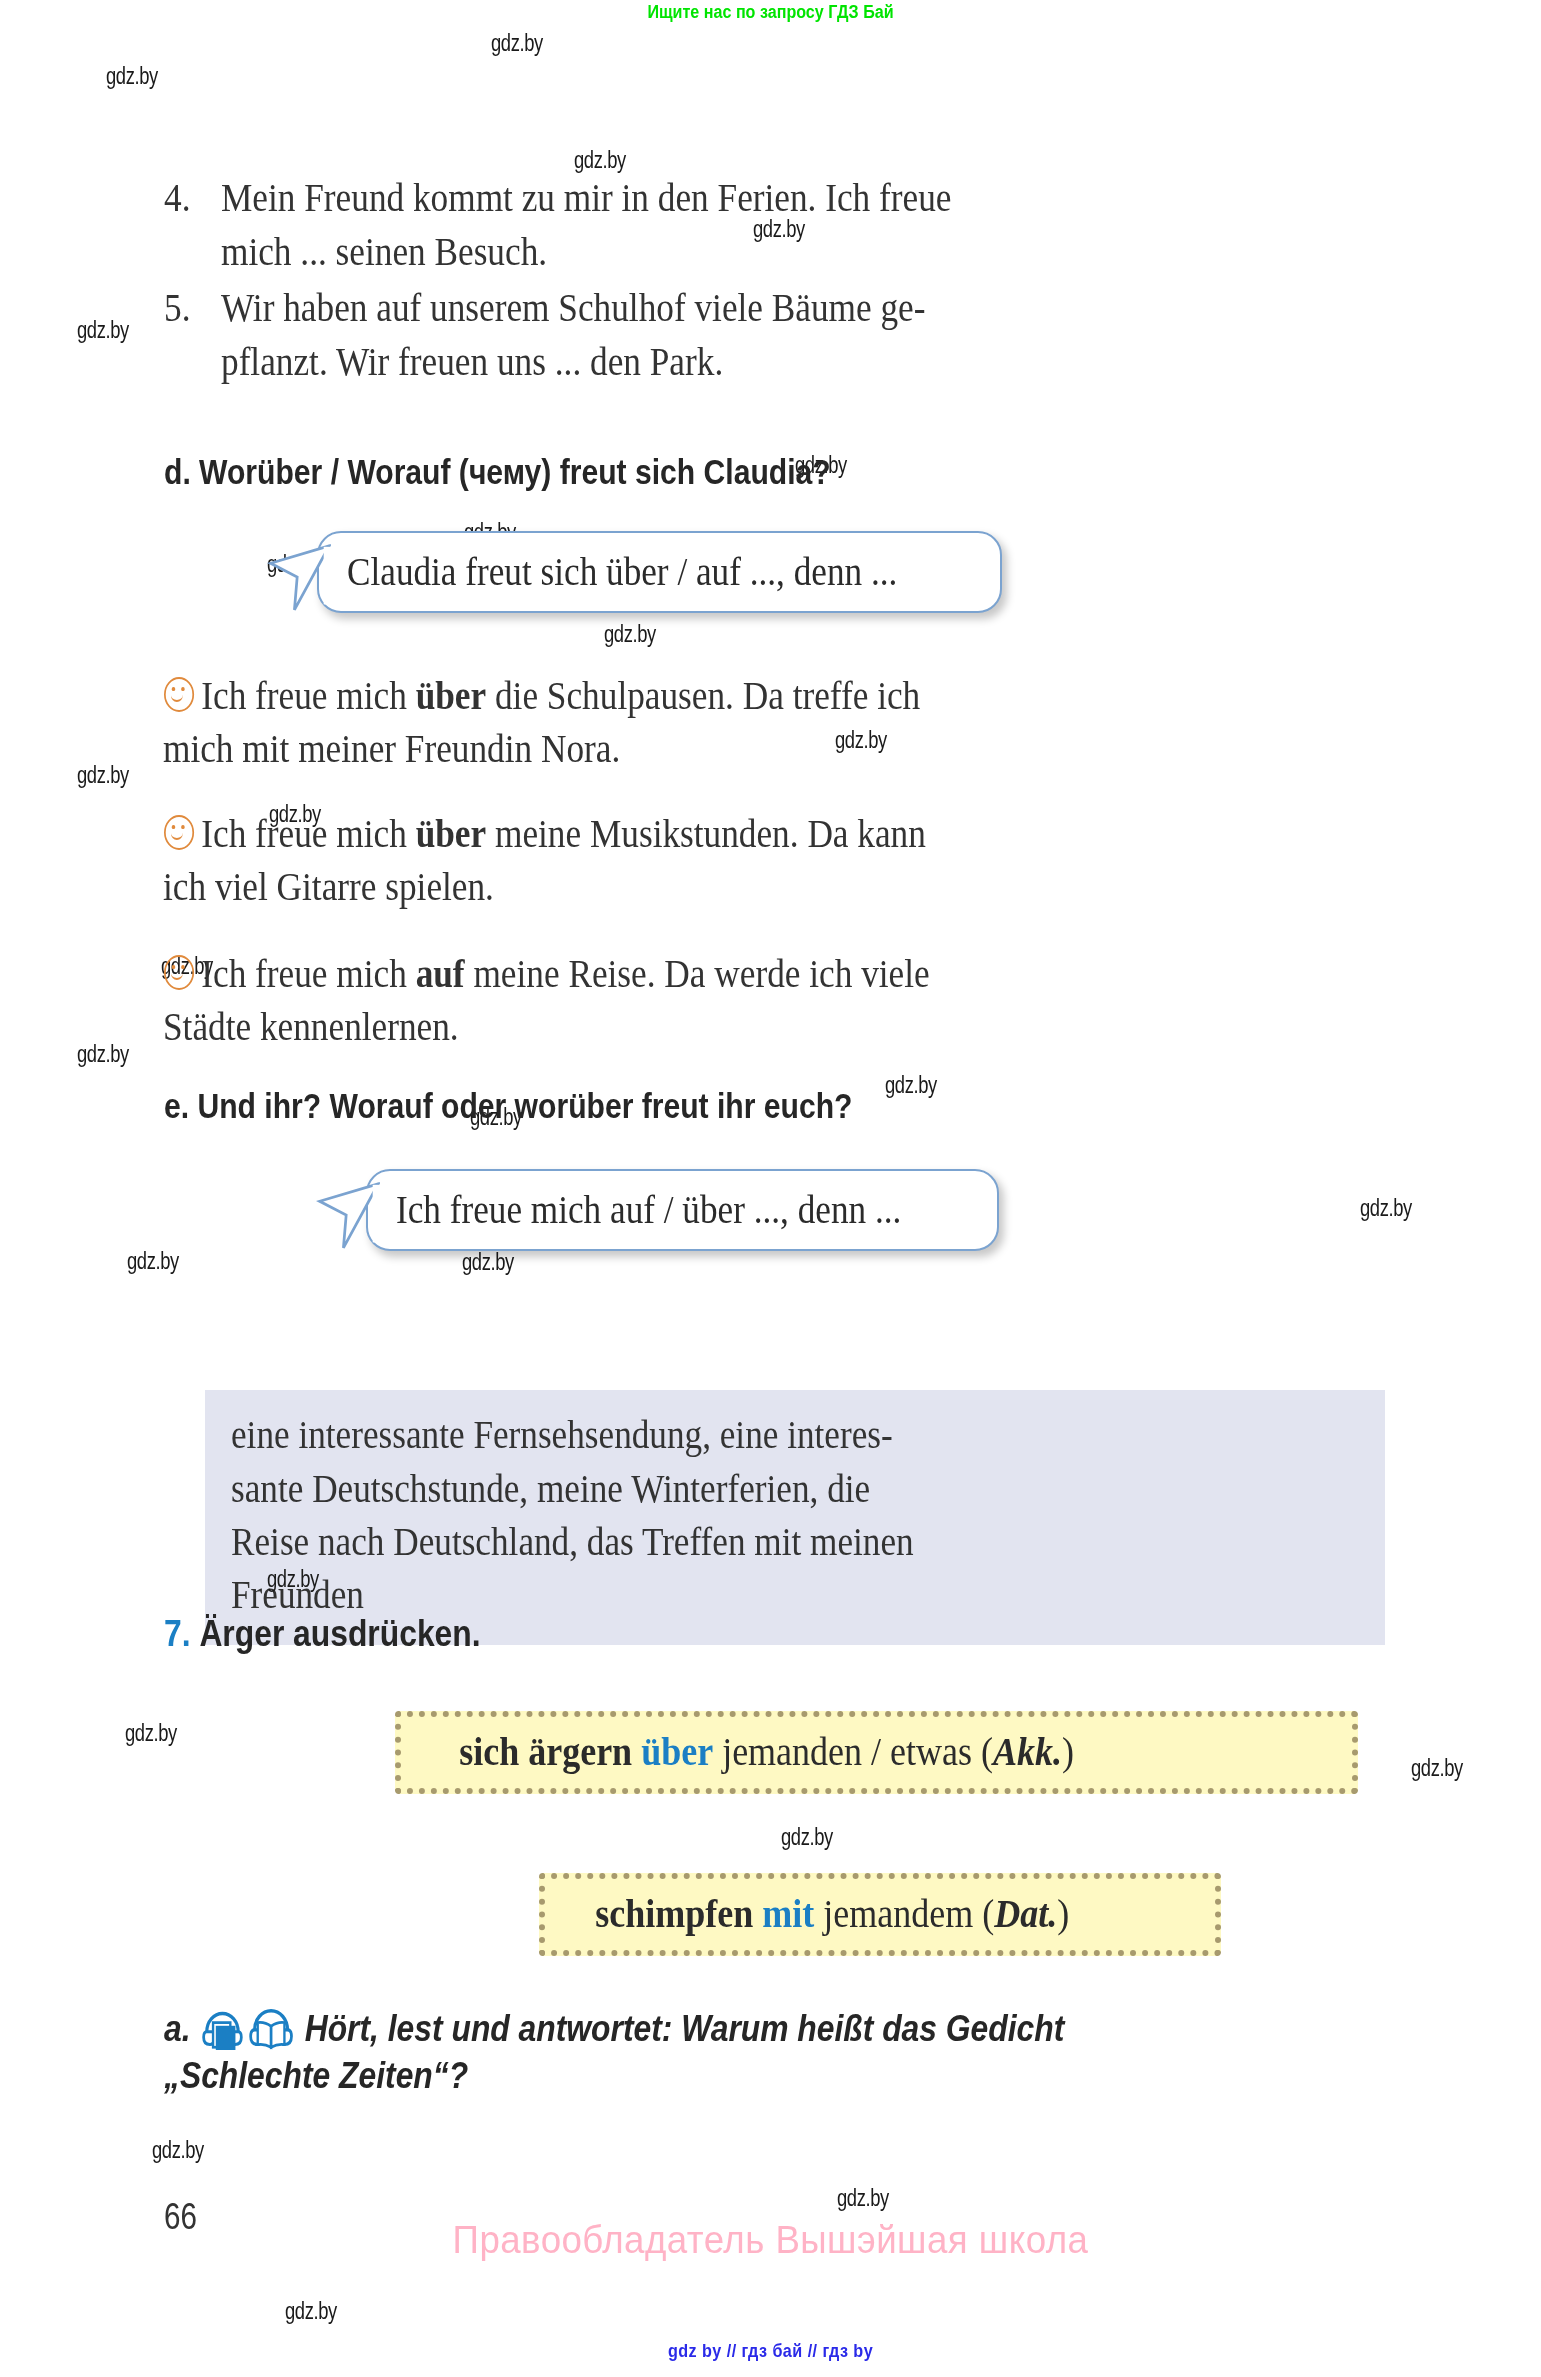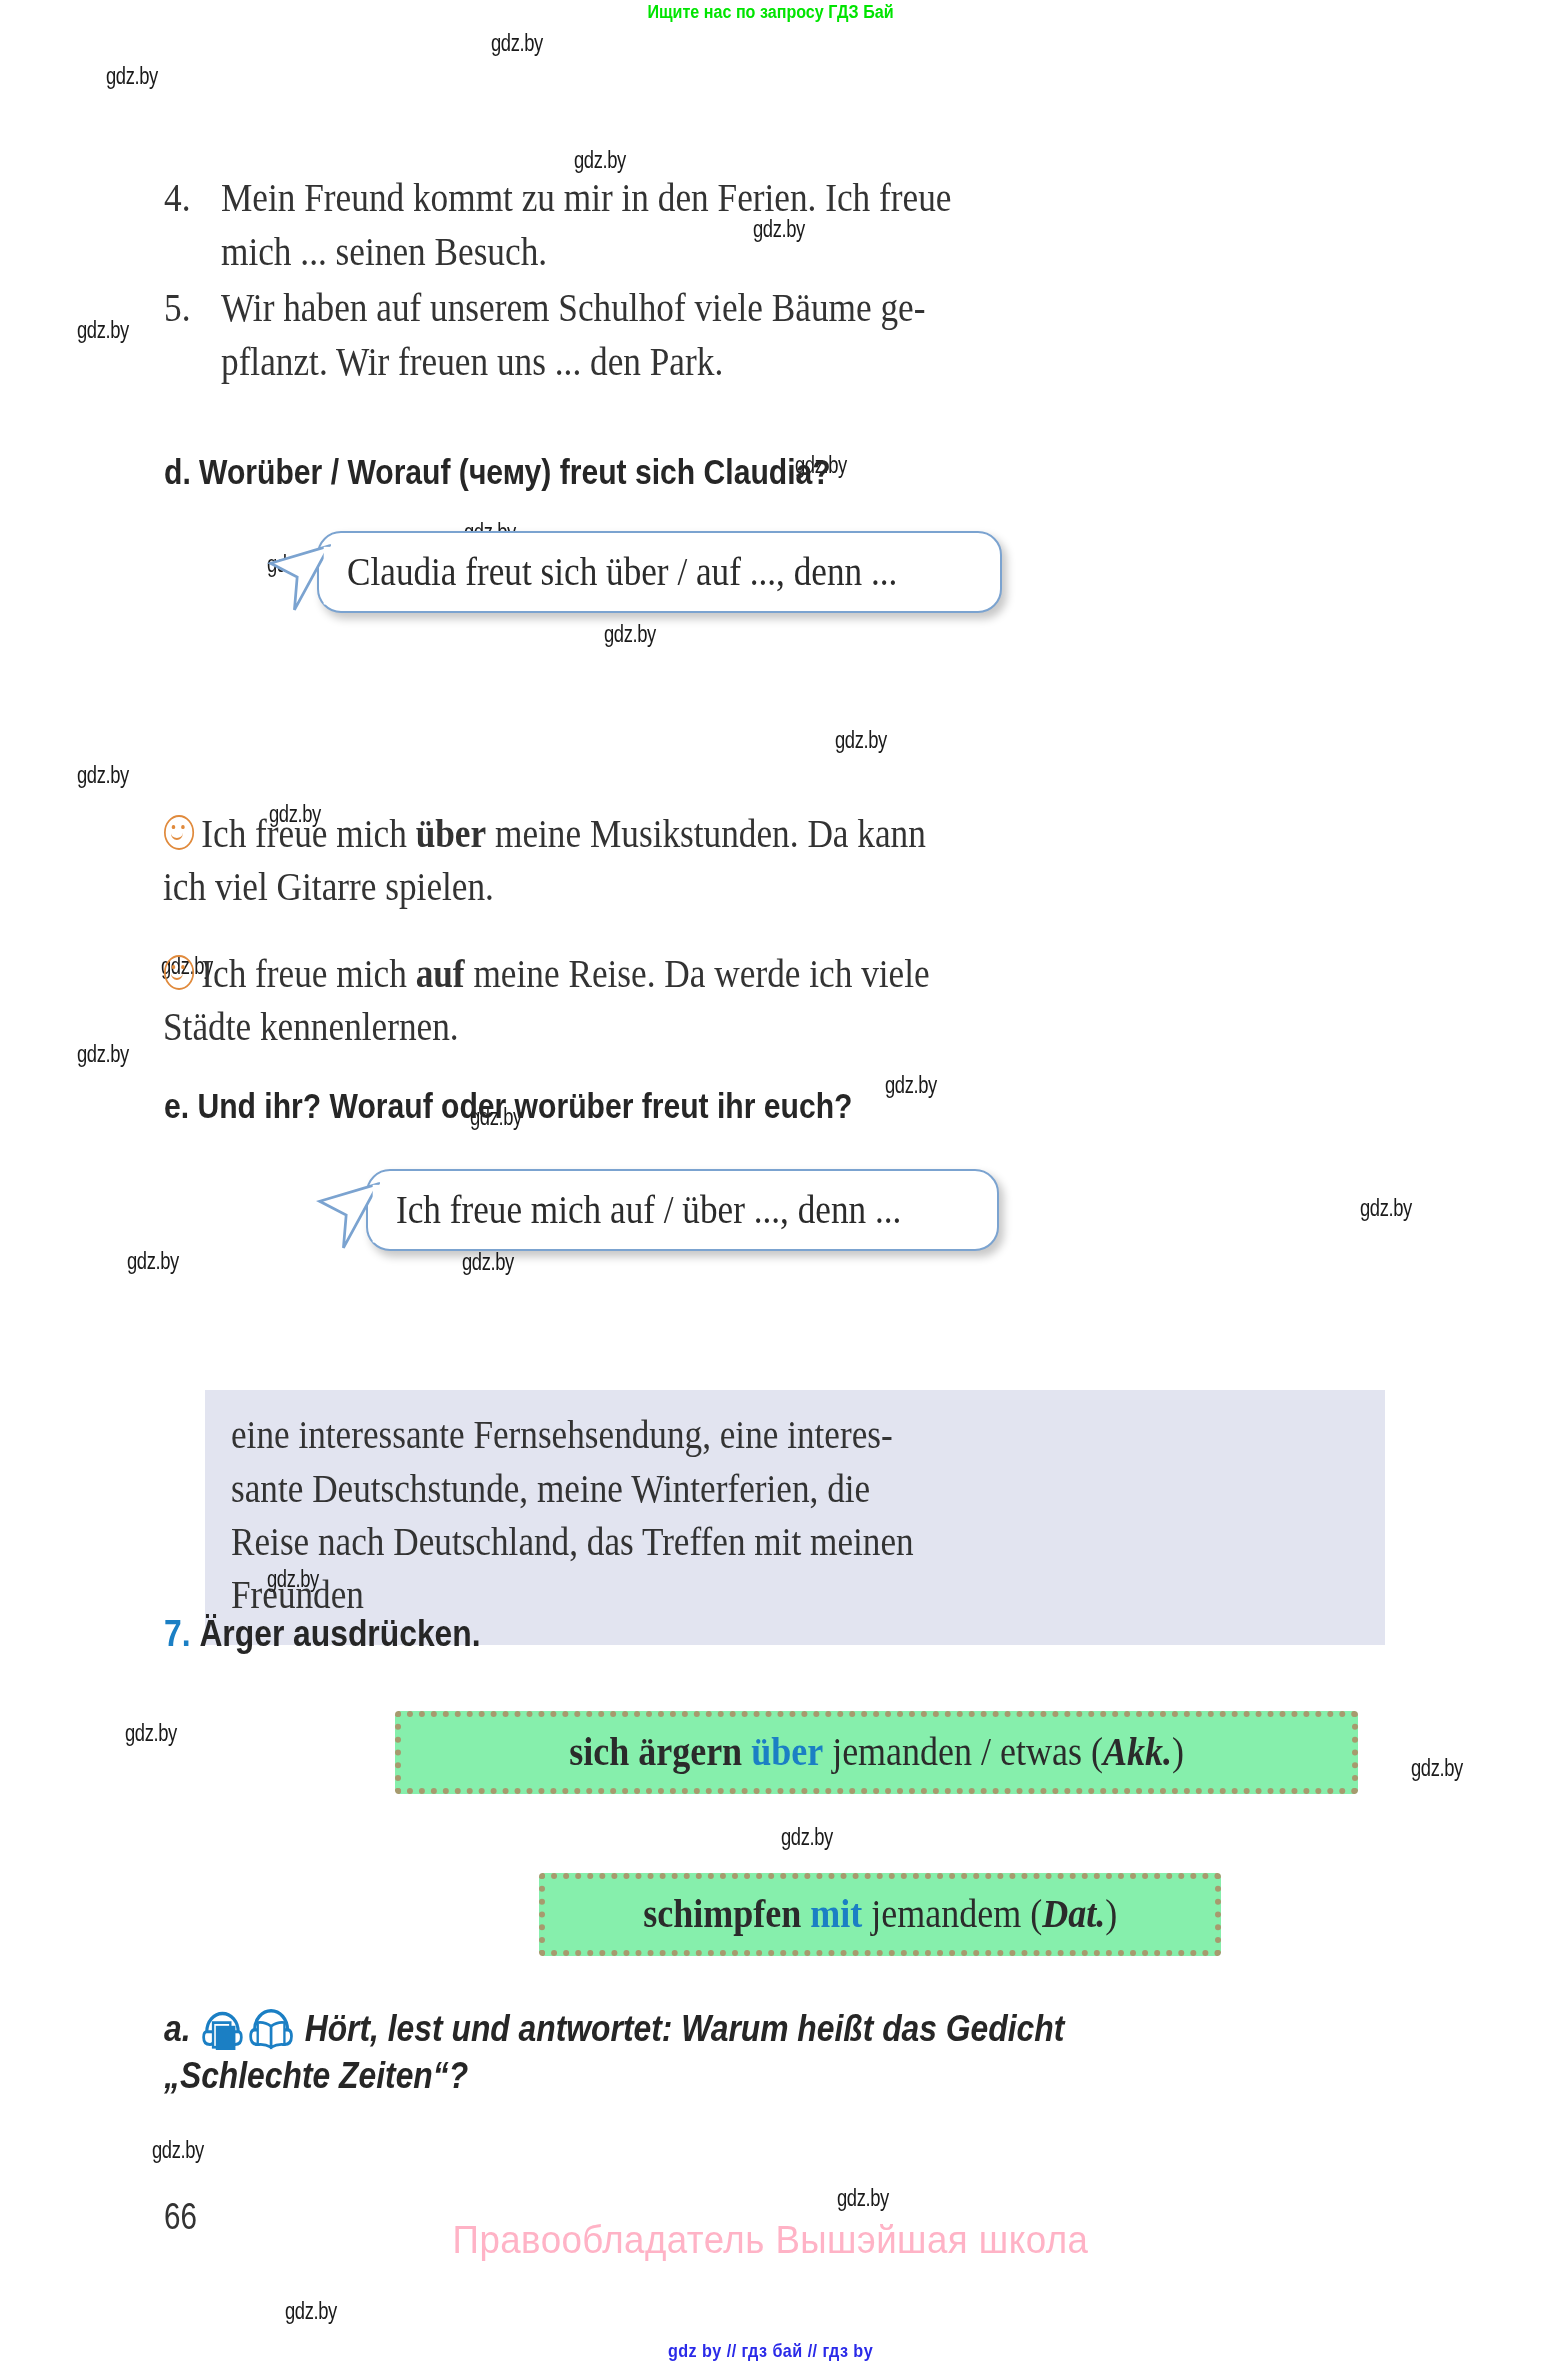--- a/index.html
+++ b/index.html
@@ -213,24 +213,24 @@
     transform-origin: left top;
   }
   .task7 .num { color: #1b7fc4; }
   .task7 .ttl { color: #262626; }
 
   
   .dotbox {
     position: absolute;
     border: 6.4px dotted #a79a6e;
     border-radius: 3.7px;
-    background: #86efac;
+    background: #fef9c3;
     padding: 11px 24px 13px 24px;
     box-sizing: border-box;
-    text-align: center;
+    text-align: left;
   }
   .dotbox .t {
     font-family: "Liberation Serif", serif;
     font-size: 40px;
     color: #2b2b2b;
     white-space: nowrap;
     display: inline-block;
     transform: scaleX(0.90);
   }
   .dotbox .accent { color: #1b7fc4; font-weight: bold; }
@@ -324,20 +324,24 @@
   <div class="bubble-wrap" style="left:317px; top:531px;text-decoration:underline;">
     <div class="bubble">
       <svg class="bubble-tail" viewBox="0 0 70 80">
         <path d="M68 6 L4 25 L33 40 L30 76 Z" fill="#ffffff" stroke="#7ba3d0" stroke-width="3"></path>
         <path d="M66 7 L66 70" stroke="#ffffff" stroke-width="8"></path>
       </svg>
       <span class="bubble-text">Claudia freut sich über / auf ..., denn ...</span>
     </div>
   </div>
 
+  <div class="smiley-par" style="left:164px; top:669px;">
+    <span class="l"><span class="smiley"></span><span>Ich freue mich </span><span class="bold">über</span><span> die Schulpausen. Da treffe ich</span></span>
+    <span class="l" style="margin-left:-0.9px;">mich mit meiner Freundin Nora.</span>
+  </div>
 
   <div class="smiley-par" style="left:164px; top:807px;">
     <span class="l"><span class="smiley"></span><span>Ich freue mich </span><span class="bold">über</span><span> meine Musikstunden. Da kann</span></span>
     <span class="l" style="margin-left:-0.9px;">ich viel Gitarre spielen.</span>
   </div>
 
   <div class="smiley-par" style="left:164px; top:947px;">
     <span class="l"><span class="smiley"></span><span>Ich freue mich </span><span class="bold">auf</span><span> meine Reise. Da werde ich viele</span></span>
     <span class="l" style="margin-left:-0.9px;">Städte kennenlernen.</span>
   </div>

